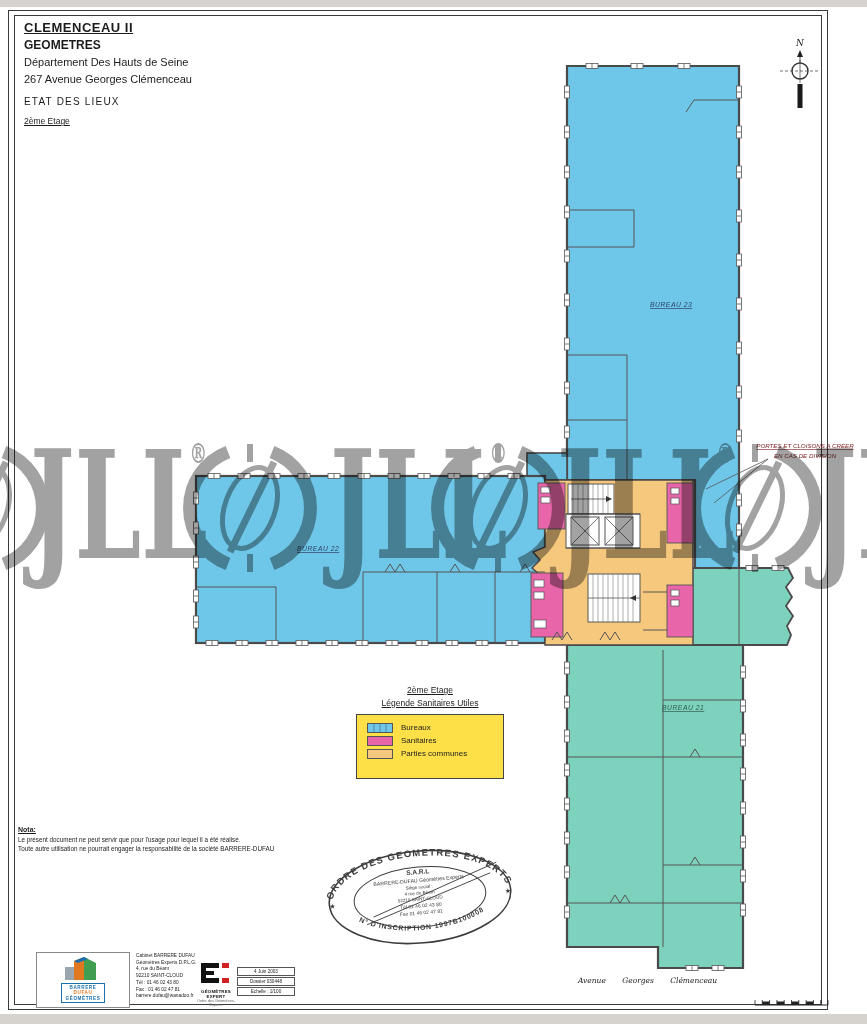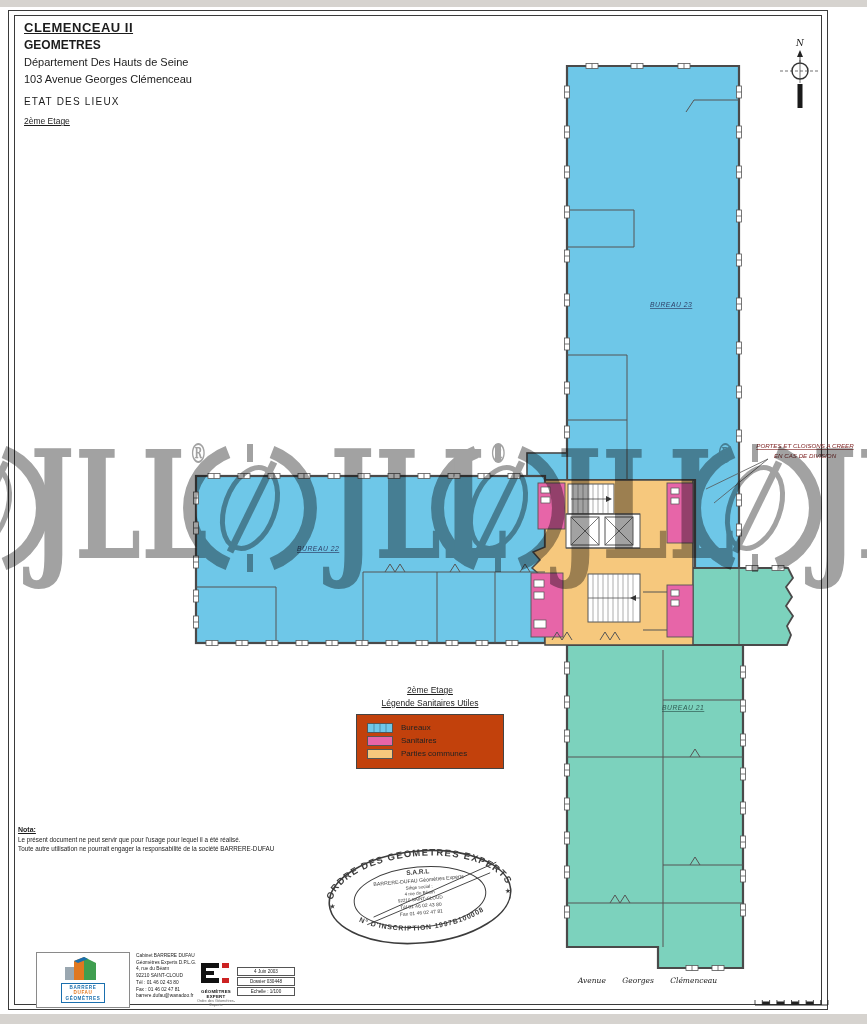--- a/index.html
+++ b/index.html
@@ -13,21 +13,21 @@
   
   .title-block{left:24px;top:20px;line-height:1.25;}
   .tb-building{font-size:13px;font-weight:bold;letter-spacing:.5px;text-decoration:underline;}
   .tb-city{font-size:12px;font-weight:bold;margin-top:2px;}
   .tb-small{font-size:11px;margin-top:3px;}
   .tb-doc{font-size:10px;letter-spacing:1.2px;margin-top:9px;}
   .tb-floor{font-size:8.5px;margin-top:8px;text-decoration:underline;}
   
   .legend{left:356px;top:684px;width:148px;text-align:center;}
   .leg-floor,.leg-title{font-size:8.5px;text-decoration:underline;line-height:1.5;}
-  .leg-box{margin-top:4px;border:1px solid #444;padding:5px 8px 6px 10px;text-align:center;background:#c2410c;}
+  .leg-box{margin-top:4px;border:1px solid #444;padding:5px 8px 16px 10px;text-align:center;background:#fde047;}
   .leg-row{display:flex;align-items:center;gap:8px;margin:3px 0;}
   .leg-label{font-size:8px;color:#222;}
   
   .nota{left:18px;top:825px;line-height:1.45;}
   .nota-h{font-size:7px;font-weight:bold;text-decoration:underline;}
   .nota-l{font-size:6.3px;color:#222;}
   
   .bd-box{left:36px;top:952px;width:92px;height:52px;border:1px solid #8a8a8a;display:flex;flex-direction:column;align-items:center;padding-top:2px;background:#fff;}
   .bd-label{border:1px solid #1a6fae;margin-top:2px;padding:1px 4px;text-align:center;line-height:1.15;}
   .bd-l1,.bd-l3{font-size:4.6px;font-weight:bold;color:#1a6fae;letter-spacing:.6px;}
@@ -293,21 +293,21 @@
       <rect x="24.9" y="4.5" width="7.3" height="3.5" fill="#222"></rect>
       <rect x="39.5" y="4.5" width="7.3" height="3.5" fill="#222"></rect>
       <rect x="54.1" y="4.5" width="7.3" height="3.5" fill="#222"></rect>
     </g>
   </svg>
 
   <div class="txt title-block">
     <div class="tb-building">CLEMENCEAU II</div>
     <div class="tb-city">GEOMETRES</div>
     <div class="tb-small">Département Des Hauts de Seine</div>
-    <div class="tb-small">103 Avenue Georges Clémenceau</div>
+    <div class="tb-small">267 Avenue Georges Clémenceau</div>
     <div class="tb-doc">ETAT DES LIEUX</div>
     <div class="tb-floor">2ème Etage</div>
   </div>
 
   <div class="txt legend">
     <div class="leg-floor">2ème Etage</div>
     <div class="leg-title">Légende Sanitaires Utiles</div>
     <div class="leg-box">
       <div class="leg-row">
         <svg width="26" height="10">

